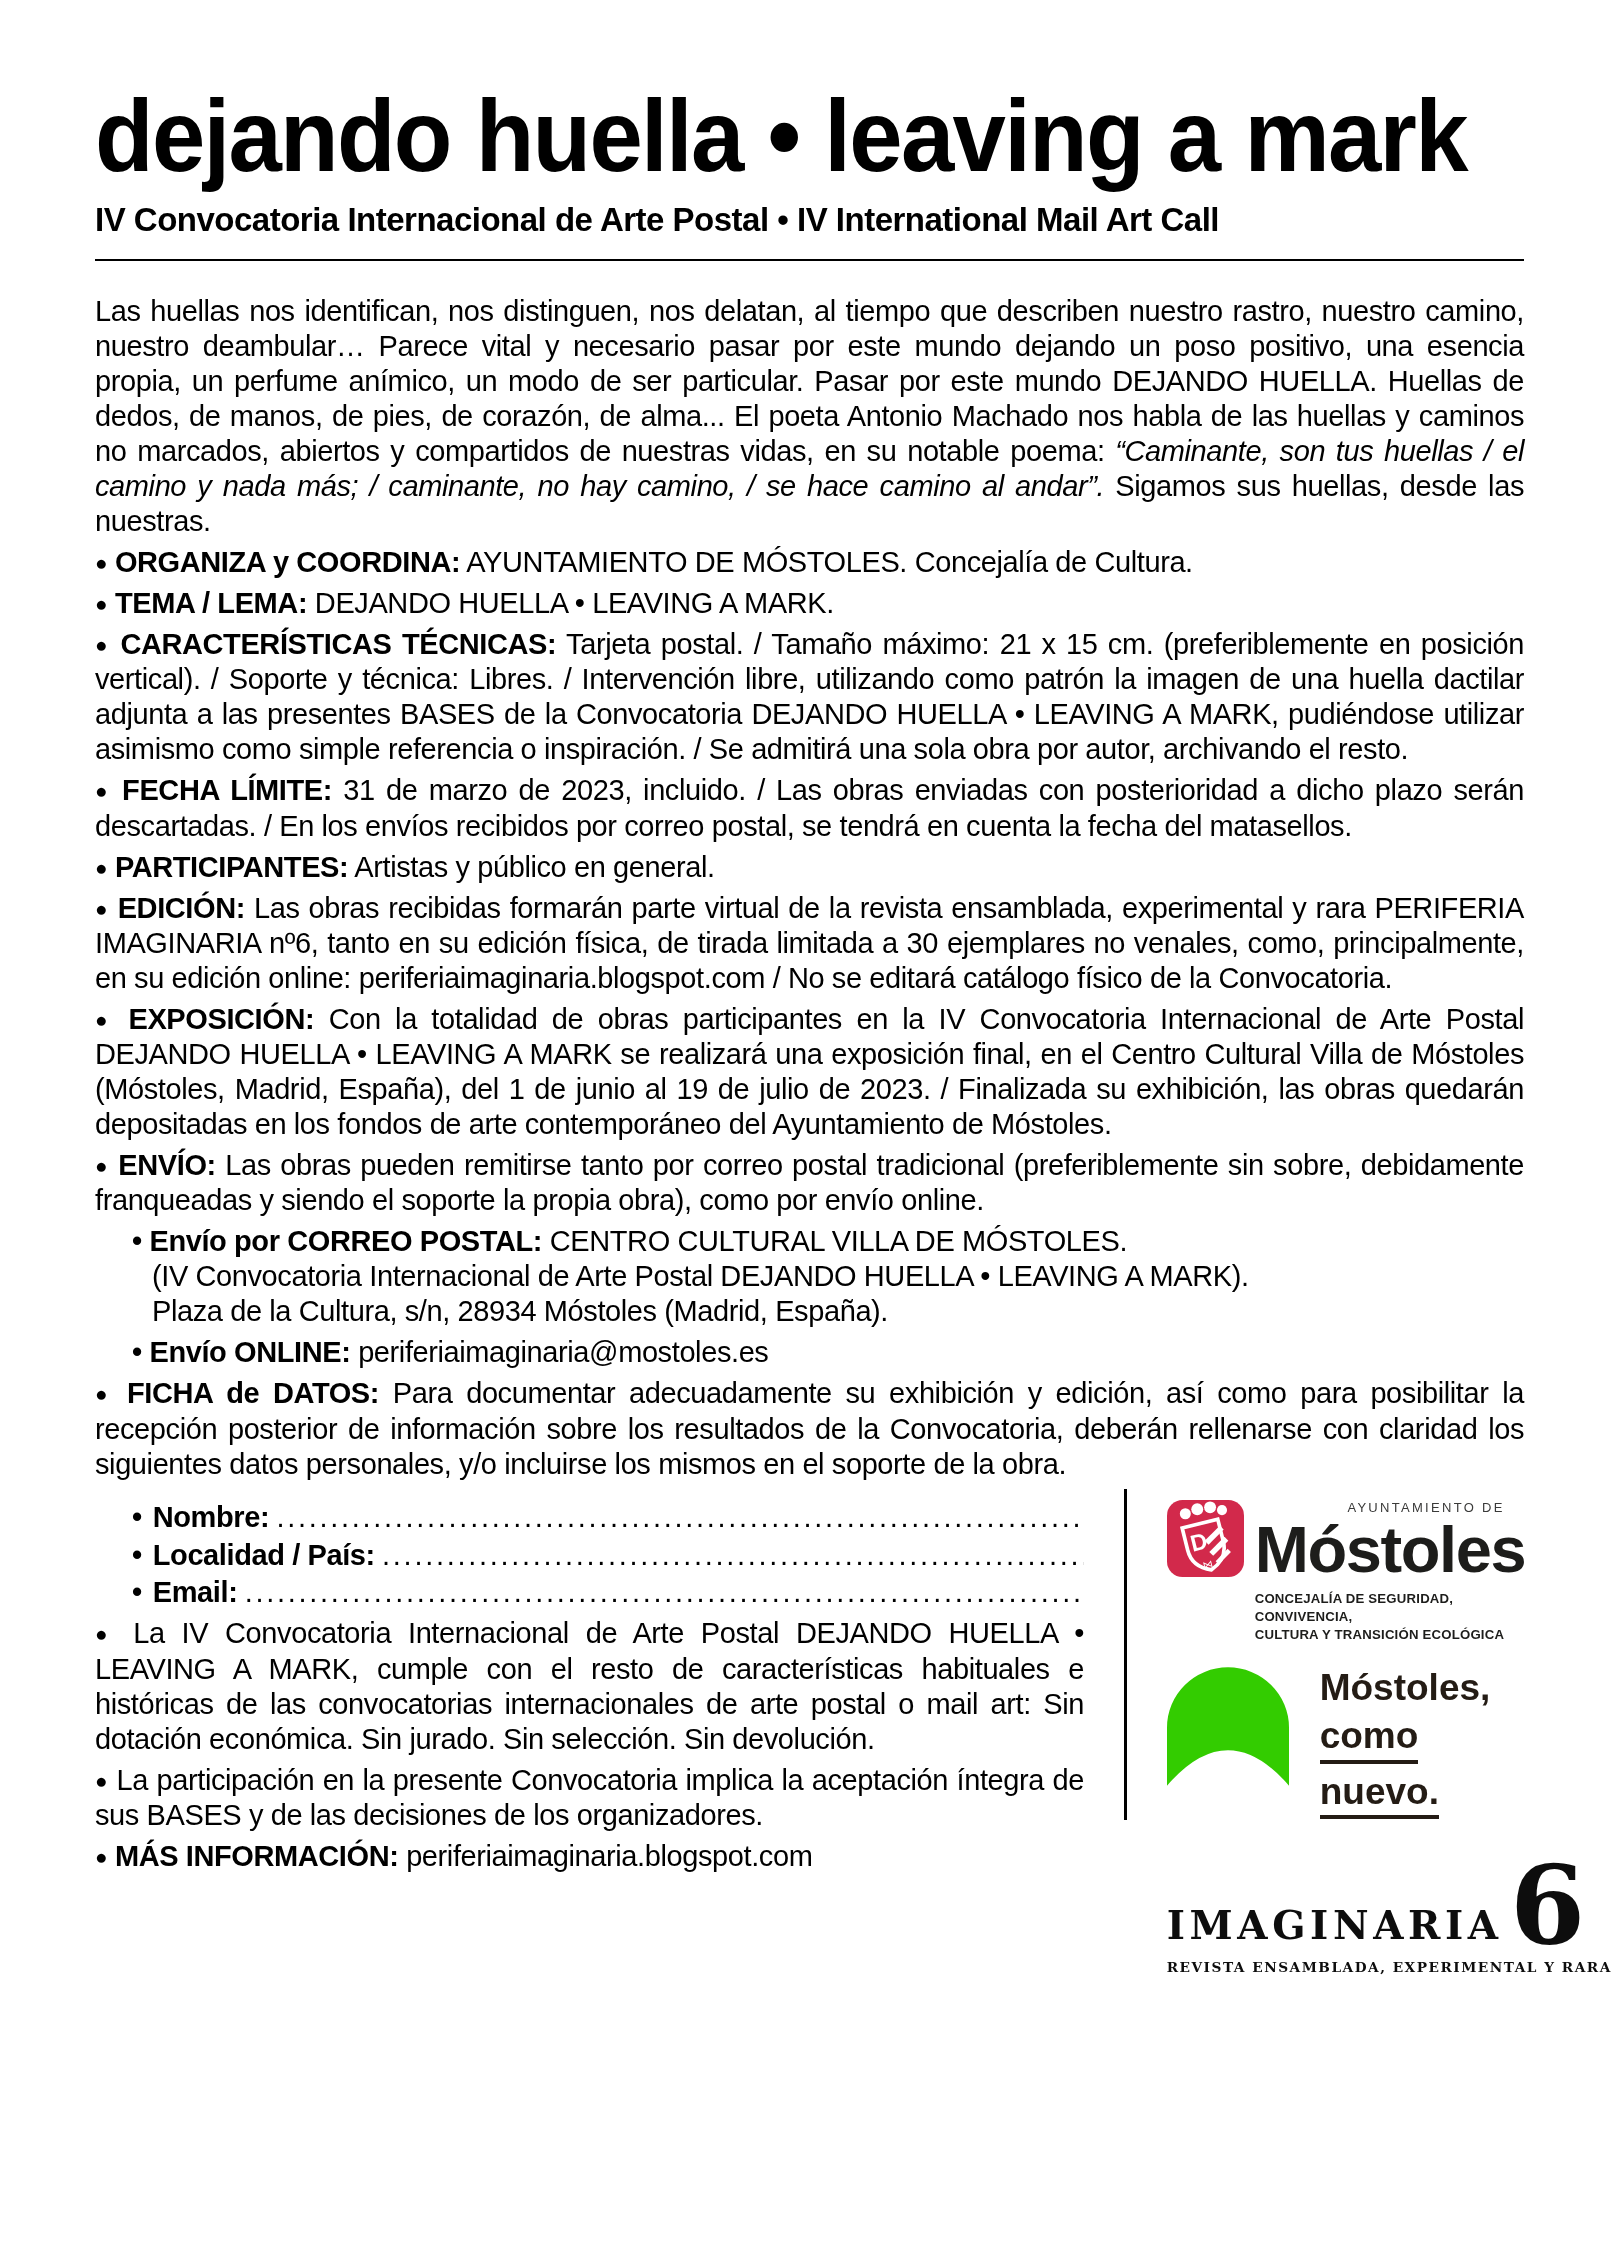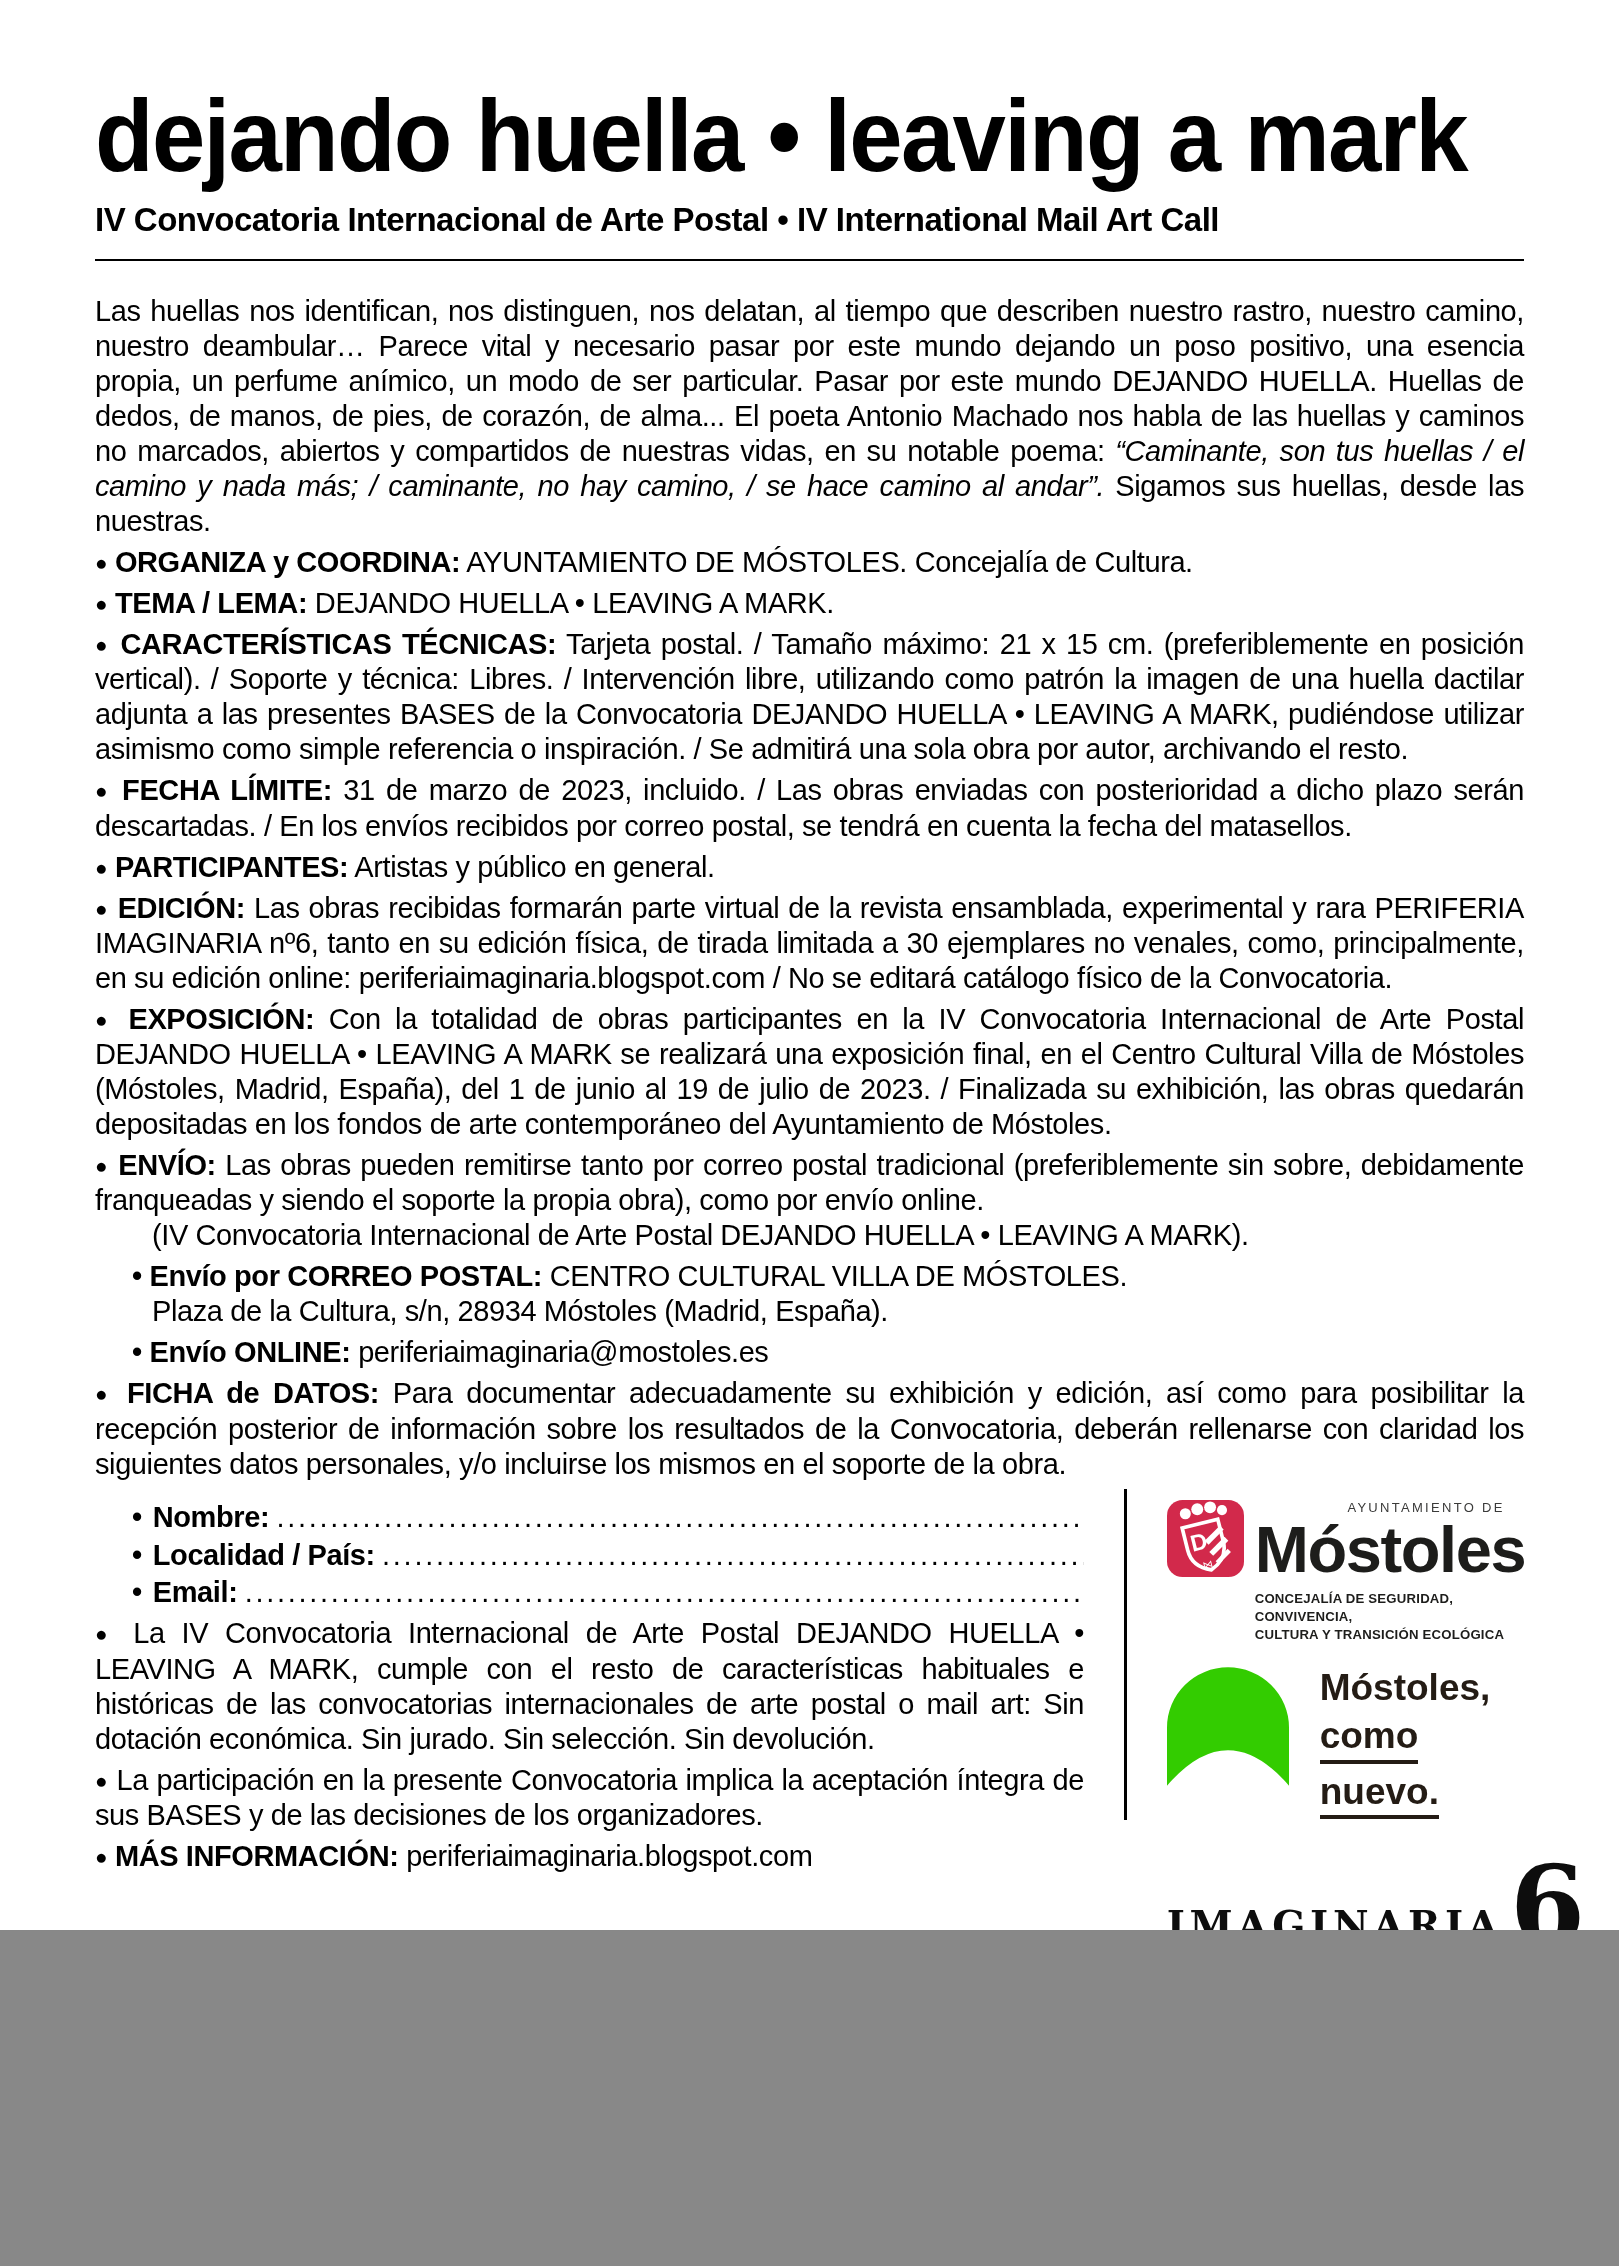--- a/index.html
+++ b/index.html
@@ -1,18 +1,18 @@
 <!DOCTYPE html>
 <html style="font-size:14.6px"><head>
 <meta charset="utf-8">
 <style>
   html,body { margin:0; padding:0; background:#888; }
   .page {
     position:relative;
-    width:1619px; height:1930px;
+    width:1619px; height:2266px;
     margin:0 auto;
     background:#ffffff;
     color:#000000;
     font-family:"Liberation Sans","DejaVu Sans",sans-serif;
     box-sizing:border-box;
     padding:0 95px;
     overflow:hidden;
   }
   
   .hdr { padding-top:84px; }
@@ -110,22 +110,22 @@
   <p class="txt sec"><span class="b">●</span> <strong class="lbl">FECHA LÍMITE:</strong> <span>31 de marzo de 2023, incluido. / Las obras enviadas con posterioridad a dicho plazo serán descartadas. / En los envíos recibidos por correo postal, se tendrá en cuenta la fecha del matasellos.</span></p>
 
   <p class="txt sec"><span class="b">●</span> <strong class="lbl">PARTICIPANTES:</strong> <span>Artistas y público en general.</span></p>
 
   <p class="txt sec"><span class="b">●</span> <strong class="lbl">EDICIÓN:</strong> <span>Las obras recibidas formarán parte virtual de la revista ensamblada, experimental y rara PERIFERIA IMAGINARIA nº6, tanto en su edición física, de tirada limitada a 30 ejemplares no venales, como, principalmente, en su edición online: periferiaimaginaria.blogspot.com / No se editará catálogo físico de la Convocatoria.</span></p>
 
   <p class="txt sec"><span class="b">●</span> <strong class="lbl">EXPOSICIÓN:</strong> <span>Con la totalidad de obras participantes en la IV Convocatoria Internacional de Arte Postal DEJANDO HUELLA • LEAVING A MARK se realizará una exposición final, en el Centro Cultural Villa de Móstoles (Móstoles, Madrid, España), del 1 de junio al 19 de julio de 2023. / Finalizada su exhibición, las obras quedarán depositadas en los fondos de arte contemporáneo del Ayuntamiento de Móstoles.</span></p>
 
   <p class="txt sec"><span class="b">●</span> <strong class="lbl">ENVÍO:</strong> <span>Las obras pueden remitirse tanto por correo postal tradicional (preferiblemente sin sobre, debidamente franqueadas y siendo el soporte la propia obra), como por envío online.</span></p>
 
+  <p class="txt sec sub"><span class="sb">•</span> <strong class="lbl">Envío por CORREO POSTAL:</strong> <span>CENTRO CULTURAL VILLA DE MÓSTOLES.</span></p>
   <p class="txt sub-line">(IV Convocatoria Internacional de Arte Postal DEJANDO HUELLA • LEAVING A MARK).</p>
-  <p class="txt sec sub"><span class="sb">•</span> <strong class="lbl">Envío por CORREO POSTAL:</strong> <span>CENTRO CULTURAL VILLA DE MÓSTOLES.</span></p>
   <p class="txt sub-line">Plaza de la Cultura, s/n, 28934 Móstoles (Madrid, España).</p>
 
   <p class="txt sec sub"><span class="sb">•</span> <strong class="lbl">Envío ONLINE:</strong> <span>periferiaimaginaria@mostoles.es</span></p>
 
   <p class="txt sec"><span class="b">●</span> <strong class="lbl">FICHA de DATOS:</strong> <span>Para documentar adecuadamente su exhibición y edición, así como para posibilitar la recepción posterior de información sobre los resultados de la Convocatoria, deberán rellenarse con claridad los siguientes datos personales, y/o incluirse los mismos en el soporte de la obra.</span></p>
 
   <div class="bottom">
 
     <div class="col-left">
 

